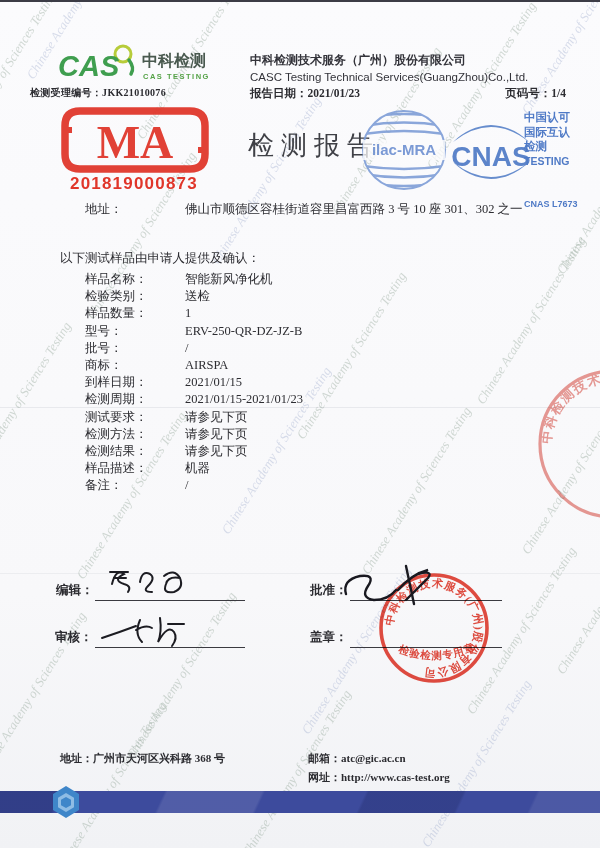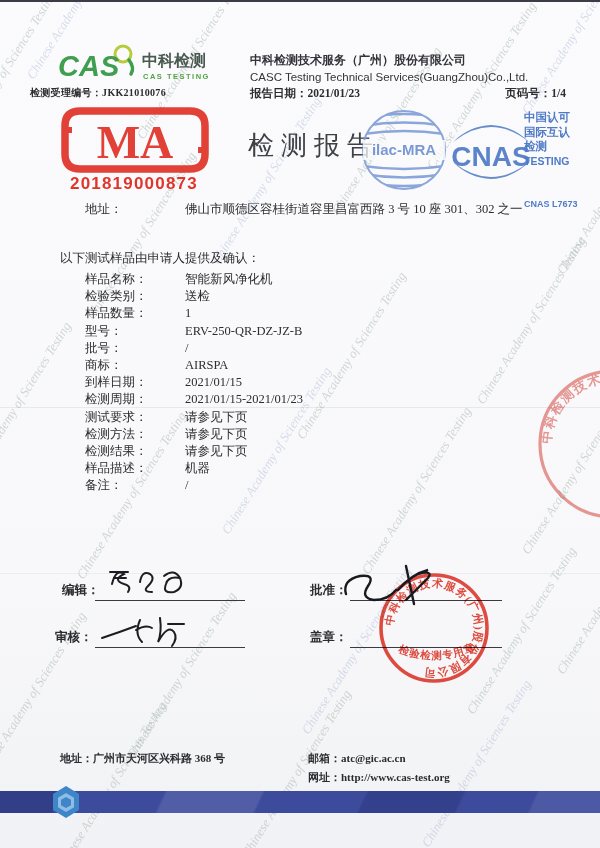--- a/index.html
+++ b/index.html
@@ -171,21 +171,21 @@
     <div><span class="lab">测试要求：</span><span>请参见下页</span></div>
     <div><span class="lab">检测方法：</span><span>请参见下页</span></div>
     <div><span class="lab">检测结果：</span><span>请参见下页</span></div>
     <div><span class="lab">样品描述：</span><span>机器</span></div>
     <div><span class="lab">备注：</span><span>/</span></div>
   </div>
 
   <div class="abs crease" style="top:407px;"></div>
   <div class="abs crease" style="top:573px;opacity:.7;"></div>
 
-  <div class="abs sig-label" style="left:62px;top:582px;">编辑：</div>
+  <div class="abs sig-label" style="left:56px;top:582px;">编辑：</div>
   <div class="abs sig-line" style="left:95px;top:600px;width:150px;"></div>
   <svg class="abs sig-svg" style="left:100px;top:558px;" width="150" height="42" viewBox="0 0 150 42">
     <g fill="none" stroke="#1c1c22" stroke-width="2" stroke-linecap="round">
       <path d="M12,26 q4,-16 12,-10 q-12,6 0,10 q8,2 4,8"></path>
       <path d="M10,14 h18 M14,20 h12"></path>
       <path d="M40,24 q2,-12 10,-8 q6,4 -2,12 q-6,6 4,6"></path>
       <path d="M64,18 q10,-8 16,2 q4,10 -6,14 q-12,2 -8,-8 q2,-8 14,-6"></path>
     </g>
   </svg>
 

